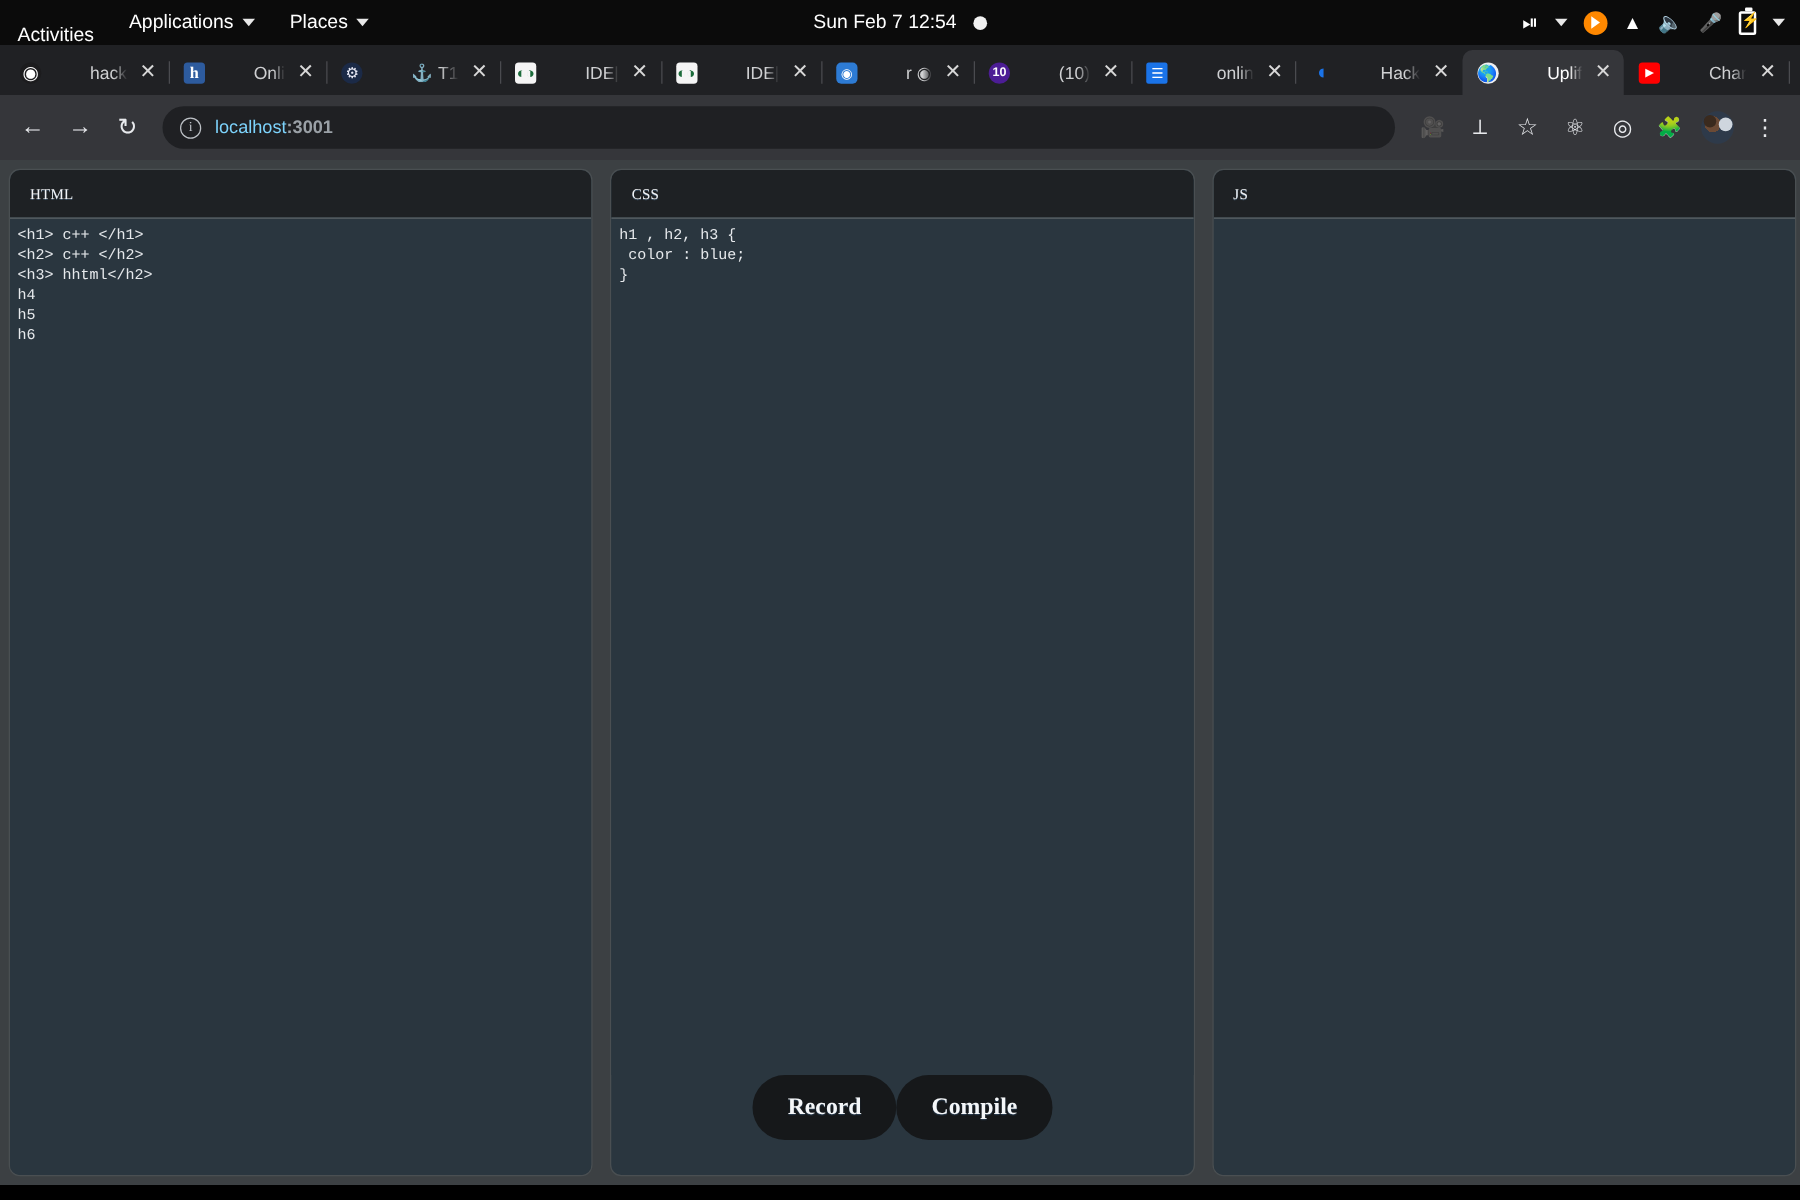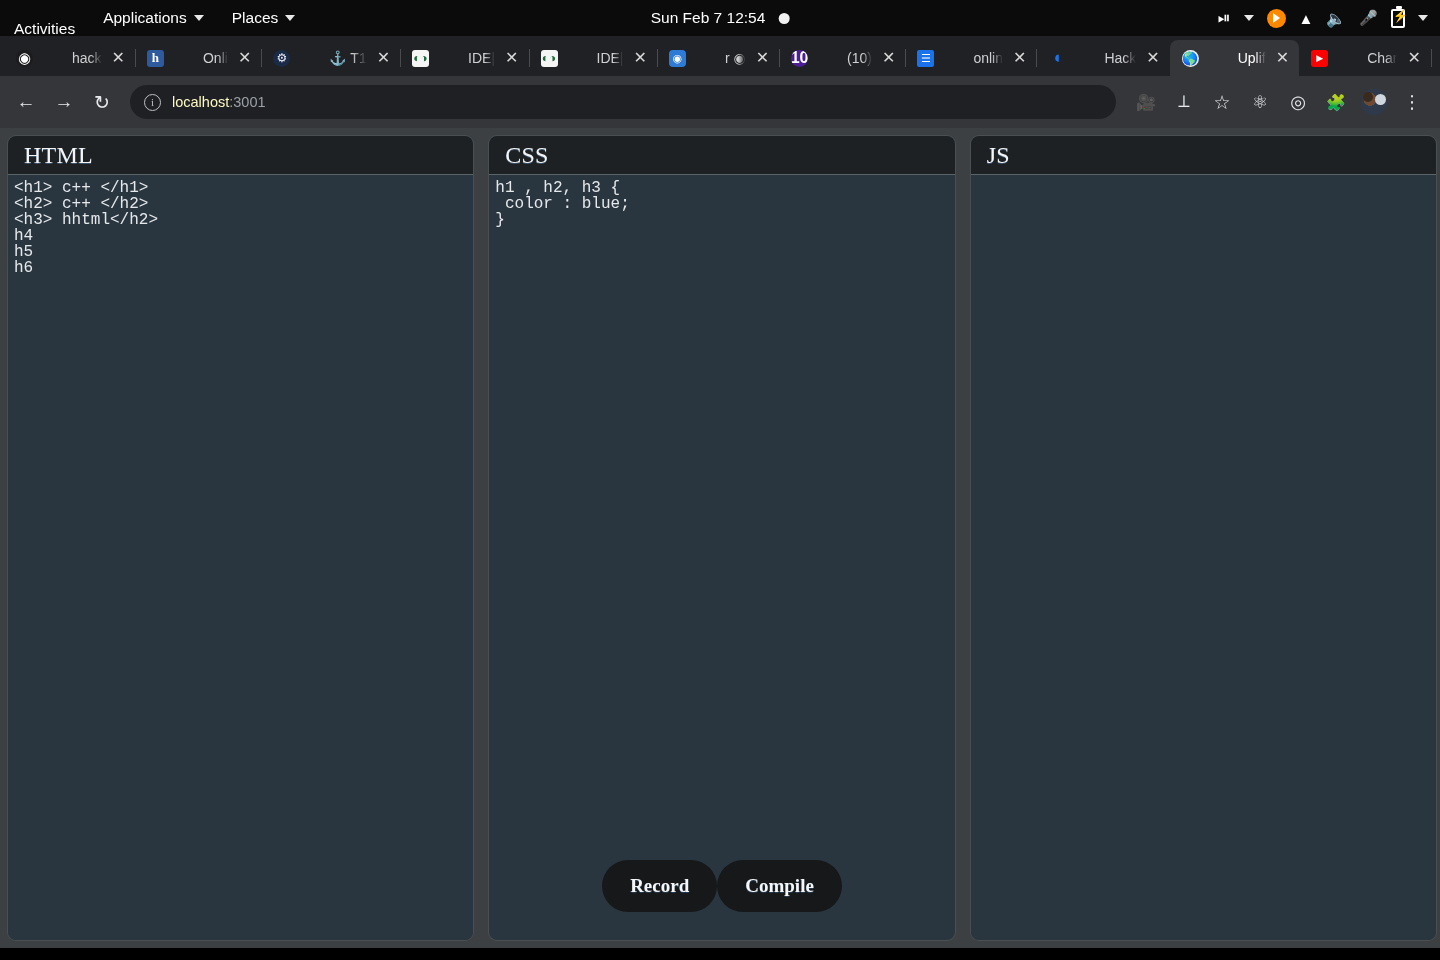--- a/index.html
+++ b/index.html
@@ -111,21 +111,21 @@
   .fav {
     width: 17px; height: 17px; flex: 0 0 17px;
     display: flex; align-items: center; justify-content: center;
     font-size: 12px; border-radius: 3px; overflow: hidden;
   }
   .fav-github { background:#1c1c1e; color:#fff; border-radius:50%; font-size:15px; }
   .fav-h { background:#2d5b9e; color:#fff; font-weight:bold; font-family:"Liberation Serif",serif; font-size:13px;}
   .fav-gear { background:#1b2a47; color:#e8eaf6; border-radius:50%; font-size:12px; }
   .fav-glasses { background:#f5f5f5; color:#1b6b3a; font-size:12px; }
   .fav-reddit { background:#2d7bd4; color:#fff; font-size:11px; border-radius:4px;}
-  .fav-wa { background:#4c1d95; color:#fff; border-radius:50%; font-size:16px; font-weight:bold;}
+  .fav-wa { background:#4c1d95; color:#fff; border-radius:50%; font-size:10px; font-weight:bold;}
   .fav-doc { background:#1a73e8; color:#fff; font-size:11px; border-radius:2px;}
   .fav-hack { background:transparent; color:#1a73e8; font-size:17px;}
   .fav-globe { background:#efefef; color:#444; border-radius:50%; font-size:13px;}
   .fav-yt { background:#ff0000; color:#fff; font-size:9px; border-radius:3px;}
   #newtab {
     width: 30px; height: 30px; margin: 0 0 3px 8px;
     color: #e2e2e2; font-size: 21px; line-height: 28px;
     text-align: center; border-radius: 50%; flex: 0 0 auto;
   }
   #winctl {
@@ -156,22 +156,22 @@
     padding: 0 14px; min-width: 0;
   }
   #omnibox .info-ic {
     width: 17px; height: 17px; border-radius: 50%;
     border: 1.5px solid #bdc1c6; color: #bdc1c6;
     font-size: 11px; display: flex; align-items: center;
     justify-content: center; font-family: "Liberation Serif", serif;
     flex: 0 0 17px;
   }
   #omnibox .url { color: #e8eaed; font-size: 14.5px; white-space: nowrap; }
-  #omnibox .url .host { color: #fef9c3; }
-  #omnibox .url .port { color: #9aa0a6; }
+  #omnibox .url .host { color: #7dd3fc; }
+  #omnibox .url .port { color: #9aa0a6; font-weight: bold; }
   #tb-right { display: flex; align-items: center; gap: 2px; margin-left: 2px; }
   .avatar {
     width: 26px; height: 26px; border-radius: 50%;
     background: radial-gradient(circle at 35% 40%, #6b4a35 0 28%, #2e3a4a 28% 100%);
     overflow: hidden; position: relative; flex: 0 0 26px;
   }
   .avatar::before {
     content:""; position:absolute; left:2px; top:3px;
     width:10px; height:10px; border-radius:50%; background:#3a2a1e;
   }
@@ -197,29 +197,29 @@
   }
   .panel-head {
     height: 38px; background: #1e2124;
     display: flex; align-items: center;
     padding-left: 16px;
     border-radius: 8px 8px 0 0;
     flex: 0 0 38px;
   }
   .panel-head .ttl {
     font-family: "Liberation Serif", serif;
-    font-size: 24px; color: #f2f4f7;
+    font-size: 12px; color: #f2f4f7;
     letter-spacing: .2px;
     text-shadow: 0 1px 0 #3b5268;
   }
   .editor {
     flex: 1 1 auto; background: #2a363f;
     color: #e6e9ec;
     font-family: "Liberation Mono", monospace;
-    font-size: 16px; line-height: 16px;
+    font-size: 12px; line-height: 16px;
     padding: 5px 6px;
     white-space: pre; overflow: hidden;
     border-top: 1px solid #5d6468;
   }
   .panel-footer {
     flex: 0 0 auto; padding: 0 10px 28px;
     display: flex; align-items: center;
     justify-content: center; 
   }
   .btn {

